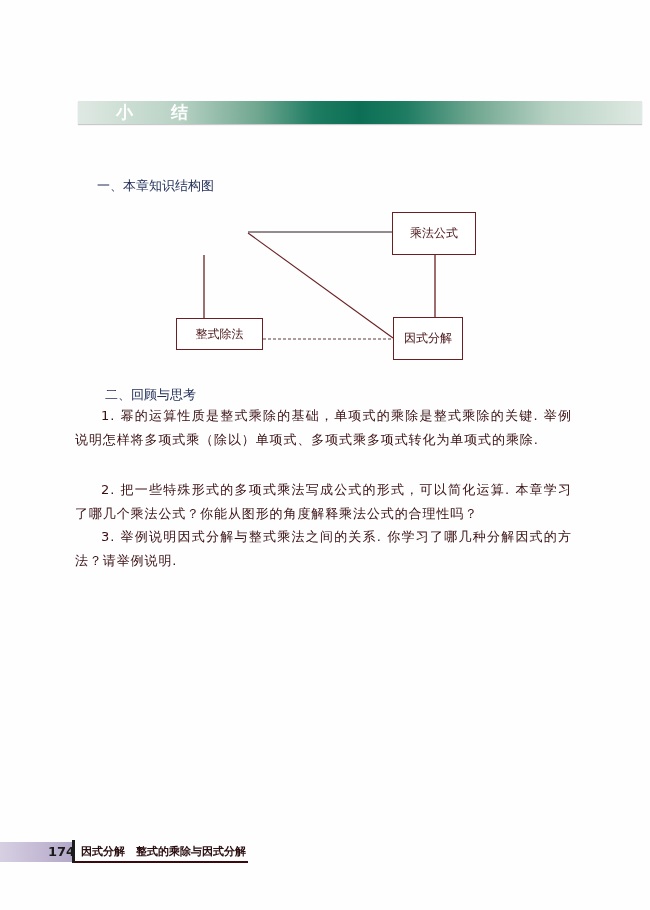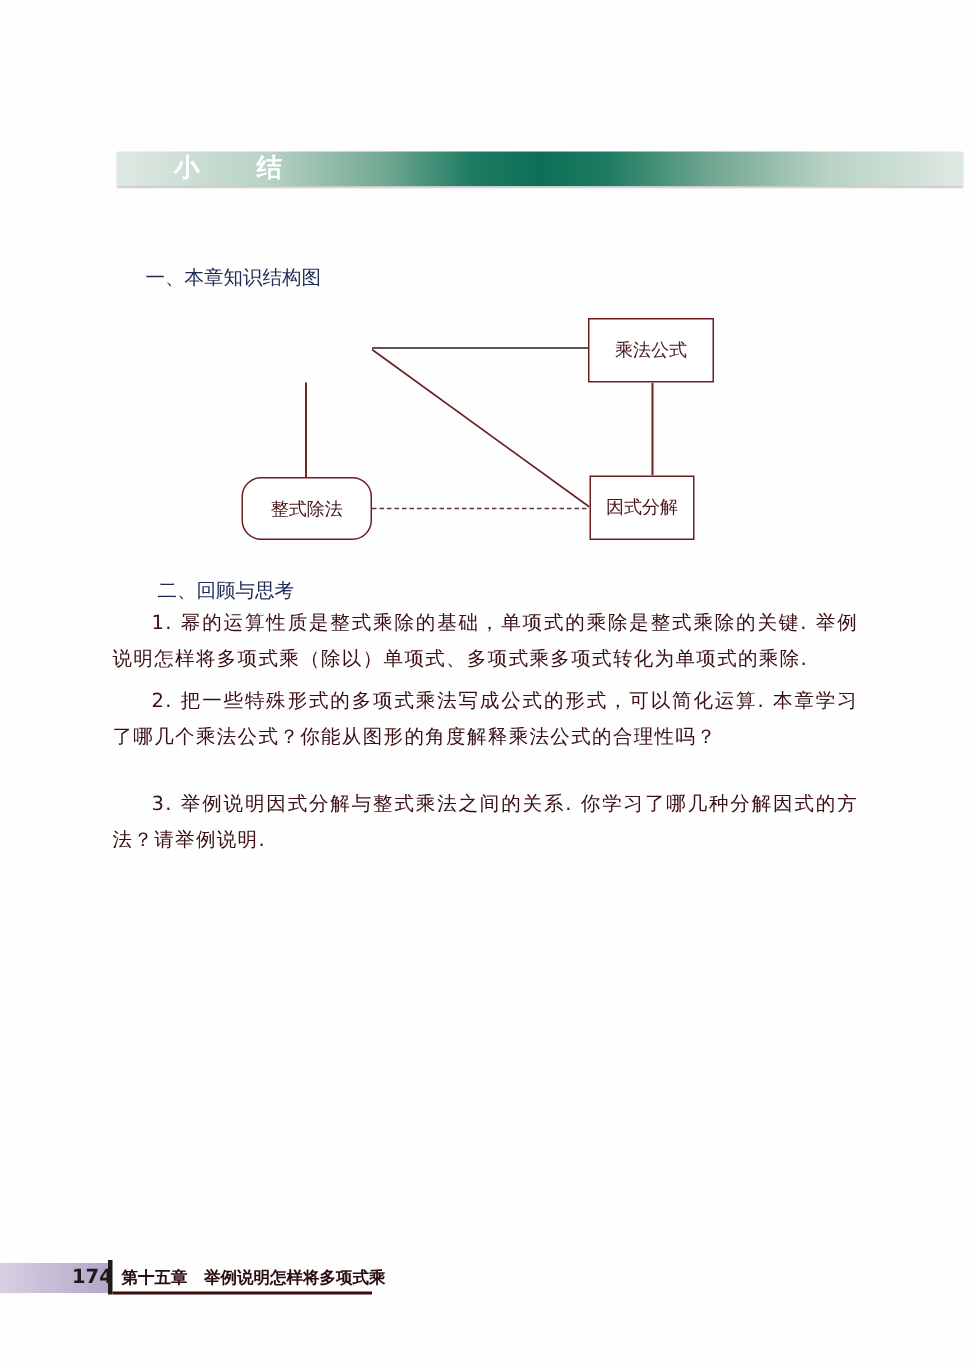--- a/index.html
+++ b/index.html
@@ -59,37 +59,37 @@
       display: flex;
       align-items: center;
       justify-content: center;
       font-size: 12px;
       color: #4a1517;
       box-sizing: border-box;
       pointer-events: auto;
     }
     .node-a { left: 161px; top: 213px; width: 87px; height: 42px; }
     .node-b { left: 392px; top: 212px; width: 84px; height: 43px; }
-    .node-c { left: 161px; top: 318px; width: 87px; height: 42px; border-radius: 13px; }
+    .node-c { left: 176px; top: 318px; width: 87px; height: 32px; }
     .node-d { left: 393px; top: 317px; width: 70px; height: 43px; }
 
     
     .para {
       position: absolute;
       left: 75px;
       width: 497px;
       font-size: 13px;
       line-height: 23.5px;
       color: #3a0f12;
       text-align: justify;
       text-indent: 26px;
       letter-spacing: 0.9px;
     }
     .p1 { top: 404px; }
-    .p2 { top: 456px; }
+    .p2 { top: 478px; }
     .p3 { top: 525px; }
 
     
     .footer-band {
       position: absolute;
       left: 0; top: 842px;
       width: 72px; height: 20px;
       background: linear-gradient(90deg, #d7d0e2 0%, #c2b8d3 60%, #b3a8c8 100%);
     }
     .page-number {
@@ -153,16 +153,16 @@
 
   <div class="section-heading h2">二、回顾与思考</div>
 
   <p class="para p1" style="margin:0">1. 幂的运算性质是整式乘除的基础，单项式的乘除是整式乘除的关键. 举例说明怎样将多项式乘（除以）单项式、多项式乘多项式转化为单项式的乘除.</p>
   <p class="para p2" style="margin:0">2. 把一些特殊形式的多项式乘法写成公式的形式，可以简化运算. 本章学习了哪几个乘法公式？你能从图形的角度解释乘法公式的合理性吗？</p>
   <p class="para p3" style="margin:0">3. 举例说明因式分解与整式乘法之间的关系. 你学习了哪几种分解因式的方法？请举例说明.</p>
 
   <div class="footer-band"></div>
   <div class="page-number">174</div>
   <div class="footer-bar"></div>
-  <div class="chapter-title">第十五章　举例说明怎样将多项式乘</div>
+  <div class="chapter-title">因式分解　整式的乘除与因式分解</div>
   <div class="footer-underline"></div>
 
 </div>
 
 </body></html>

